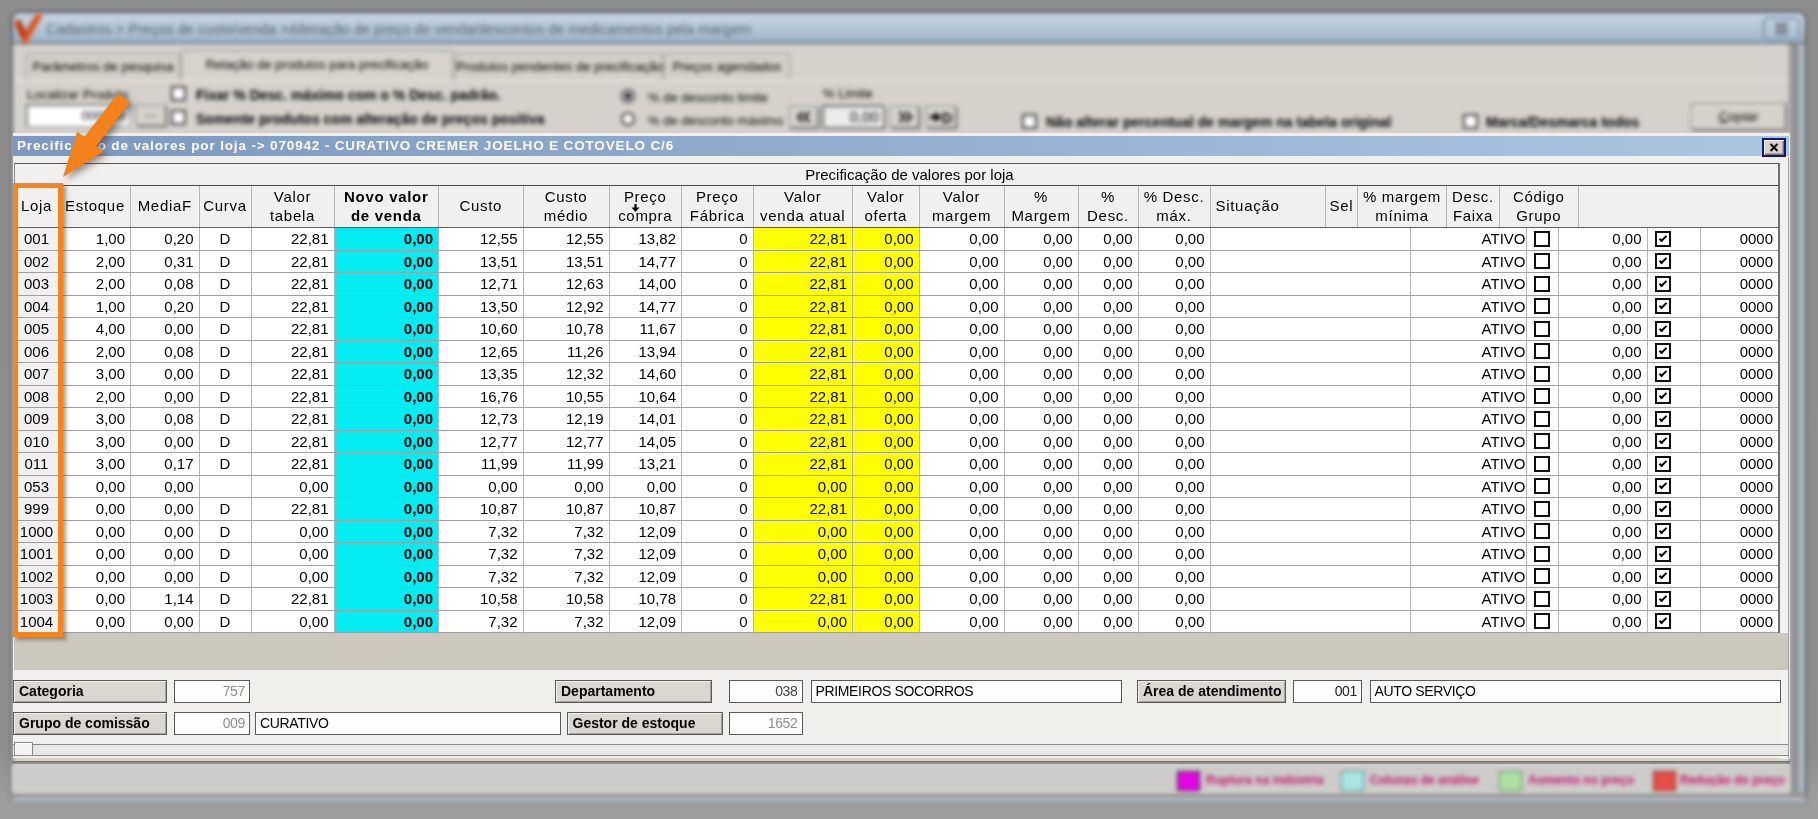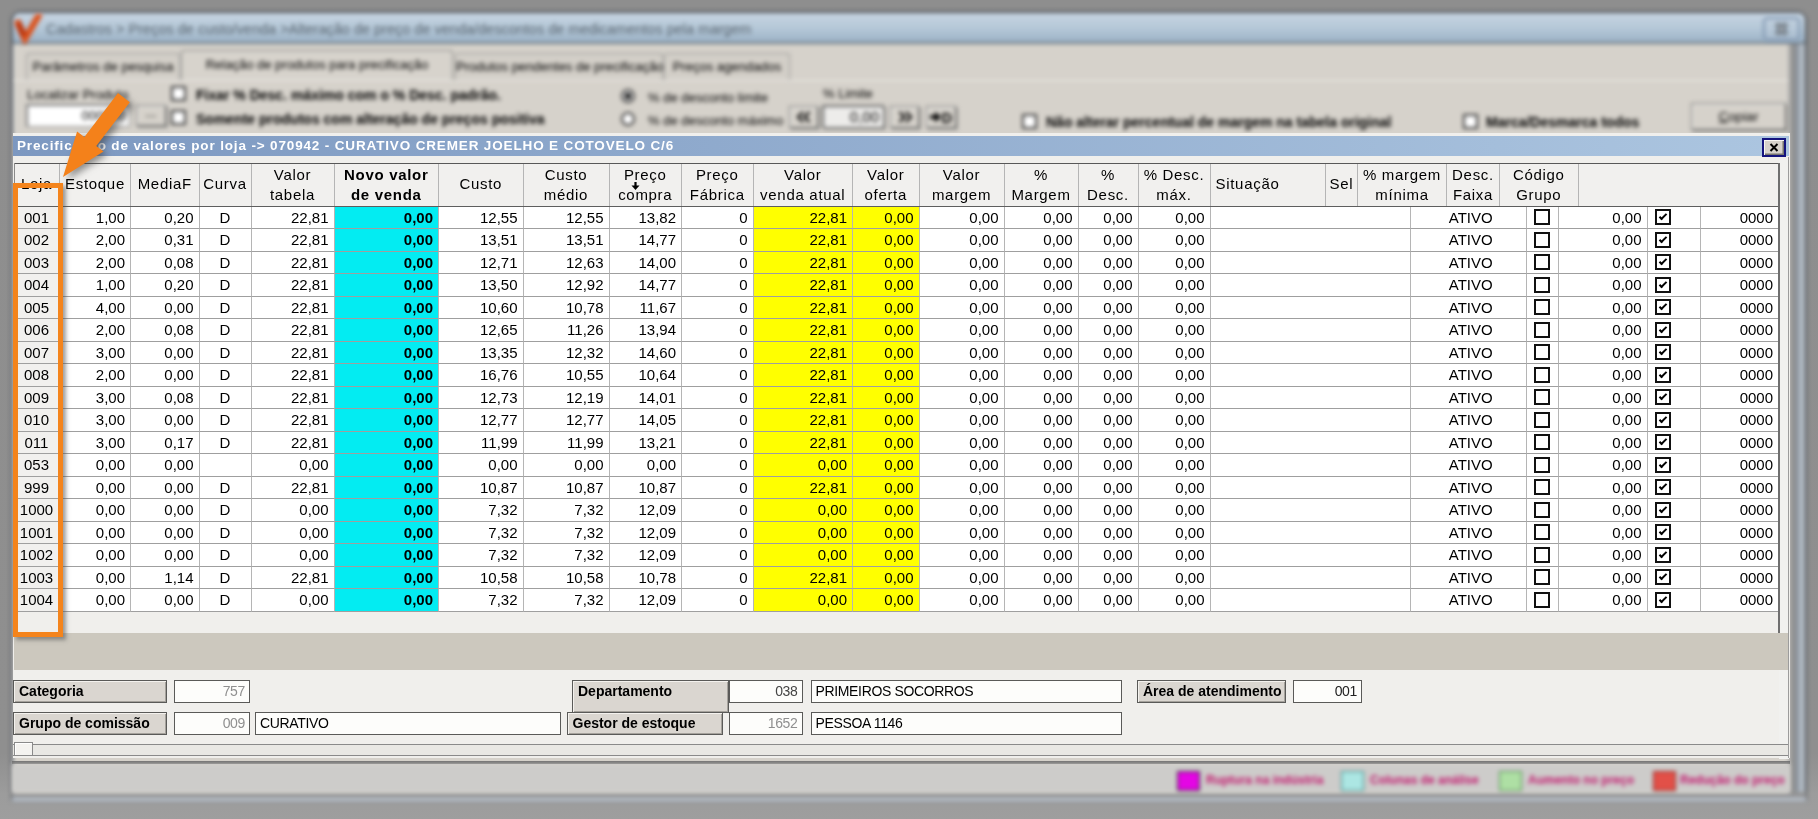--- a/index.html
+++ b/index.html
@@ -9,21 +9,21 @@
 .blur2{filter:blur(2.2px)}
 .blur25{filter:blur(2.25px)}
 
 #grid{position:absolute;left:14px;top:163px;width:1765px;
  border-top:1px solid #585858;font-size:15px;color:#000}
 .grow{display:flex;width:1765px;height:22.5px}
 .grow>div{flex:none;background:rgba(255,255,255,0.99);border-right:1px solid #b5b5b5;border-bottom:1px solid #9f9f9f;
  overflow:hidden;white-space:nowrap;line-height:21.5px}
 .num{text-align:right;padding-right:5px}
 .ctr{text-align:center}
-.lft{text-align:center;padding-left:5px}
+.lft{text-align:right;padding-left:5px}
 .grow>div.loja{background:rgba(241,240,238,0.99);text-align:center}
 .grow>div.cyan{background:rgba(0,236,242,0.99);font-weight:bold}
 .grow>div.yel{background:#ffff00}
 
 #ghead{display:flex;width:1765px;height:42.5px;background:rgba(241,240,238,0.99);border-bottom:1.5px solid #5e5e5e}
 #ghead>div{flex:none;border-right:1px solid #b5b5b5;text-align:center;font-size:15px;
  letter-spacing:0.7px;line-height:19.5px;padding-top:1px;overflow:visible;position:relative}
 #ghead>div.one{line-height:40px;padding-top:0}
 #gband{width:1765px;height:21.5px;background:rgba(241,240,238,0.99);border-bottom:1px solid #4a4a4a;
  font-size:15px;line-height:21px;text-align:center;text-indent:26px}
@@ -104,20 +104,21 @@
 <div class="abs" style="left:1749px;top:4.5px;width:23.5px;height:19px;background:#14147e"></div>
 <div class="abs" style="left:1751px;top:6.5px;width:19.5px;height:15px;background:#d6d2cb;box-shadow:inset 1px 1px 0 #f8f6f2,inset -1.5px -1.5px 0 #77756f"></div>
 <svg class="abs" style="left:1756px;top:9.5px" width="10" height="9" viewBox="0 0 10 9">
         <path d="M1.5 1 L8.5 8 M8.5 1 L1.5 8" stroke="#000" stroke-width="2"></path>
       </svg>
 <div class="abs" style="left:1766px;top:26px;width:10px;height:600px;background:#f1f1ef"></div>
 <div class="abs" style="left:1775px;top:24px;width:1px;height:601px;background:#9c9c9c"></div>
 <div class="abs" style="left:1px;top:500px;width:1774px;height:36.5px;background:#ccc8be"></div>
 </div>
 <div id="grid">
+<div id="gband">Precificação de valores por loja</div>
 <div id="ghead">
 <div class="one" style="width:46px">Loja</div>
 <div class="one" style="width:71px">Estoque</div>
 <div class="one" style="width:68.5px">MediaF</div>
 <div class="one" style="width:52.0px">Curva</div>
 <div style="width:83.0px">Valor<br>tabela</div>
 <div style="width:104.5px"><b>Novo valor</b><br><b>de venda</b></div>
 <div class="one" style="width:84.5px">Custo</div>
 <div style="width:86.0px">Custo<br>médio</div>
 <div style="width:72.5px">Preço<br>compra<svg style="position:absolute;left:21px;top:18px" width="9" height="8" viewBox="0 0 9 8">
@@ -675,31 +676,31 @@
             <div class="tick"></div>
           </div>
         </div>
 <div class="num" style="width:78.5px">0000</div>
 </div>
 </div>
 <div class="abs" style="left:1778px;top:163px;width:1.5px;height:470px;background:#6f6f6f"></div>
 <div class="abs" style="left:14px;top:163px;width:1px;height:470px;background:#8a8a8a"></div>
 <div class="abs flabel" style="left:13px;top:679.5px;width:154px;height:23px">Categoria</div>
     <div class="abs fbox" style="left:173.5px;top:679.5px;width:76.5px;height:23px;text-align:right;padding-right:4px;color:#8f8f8f">757</div>
-<div class="abs flabel" style="left:572px;top:679.5px;width:156.5px;height:33px">Departamento</div>
+<div class="abs flabel" style="left:555px;top:679.5px;width:156.5px;height:23px">Departamento</div>
     <div class="abs fbox" style="left:729px;top:679.5px;width:73.5px;height:23px;text-align:right;padding-right:4px;color:#444">038</div>
     <div class="abs fbox" style="left:810.5px;top:679.5px;width:311px;height:23px;padding-left:4px;color:#000">PRIMEIROS SOCORROS</div>
 <div class="abs flabel" style="left:1137px;top:679.5px;width:149px;height:23px">Área de atendimento</div>
     <div class="abs fbox" style="left:1292.5px;top:679.5px;width:69.5px;height:23px;text-align:right;padding-right:4px;color:#222">001</div>
+    <div class="abs fbox" style="left:1369.5px;top:679.5px;width:411px;height:23px;padding-left:4px;color:#000">AUTO SERVIÇO</div>
 <div class="abs flabel" style="left:13px;top:711.5px;width:154px;height:23px">Grupo de comissão</div>
     <div class="abs fbox" style="left:173.5px;top:711.5px;width:76.5px;height:23px;text-align:right;padding-right:4px;color:#8f8f8f">009</div>
     <div class="abs fbox" style="left:255px;top:711.5px;width:306px;height:23px;padding-left:4px;color:#000">CURATIVO</div>
 <div class="abs flabel" style="left:566.5px;top:711.5px;width:156.5px;height:23px">Gestor de estoque</div>
     <div class="abs fbox" style="left:729px;top:711.5px;width:73.5px;height:23px;text-align:right;padding-right:4px;color:#8f8f8f">1652</div>
-    <div class="abs fbox" style="left:810.5px;top:711.5px;width:311px;height:23px;padding-left:4px;color:#000">PESSOA 1146</div>
 <div class="abs" style="left:13px;top:743.5px;width:1775px;height:12px;border-top:1px solid #8a8a8a;border-bottom:1px solid #8a8a8a;background:#e9e8e4"></div>
 <div class="abs" style="left:14px;top:742px;width:19px;height:14px;background:#f4f3f0;border:1px solid #8a8a8a;box-shadow:inset 1px 1px 0 #fff"></div>
 <div class="abs" style="left:12px;top:760.5px;width:1778px;height:3px;background:#6e6e6e"></div>
 <div class="abs blur2" style="left:0;top:763.5px;width:1818px;height:31px">
 <div class="abs" style="left:12px;top:0;width:1778px;height:29px;background:#cdccca"></div>
 <div class="abs" style="left:1177px;top:7.5px;width:23px;height:20px;background:#e406e4;border:1px solid #222"></div>
       <div class="abs" style="left:1206px;top:9.5px;font-size:12px;font-weight:bold;color:#c2186e">Ruptura na indústria</div>
 <div class="abs" style="left:1341px;top:7.5px;width:23px;height:20px;background:#ace6e3;border:1px solid #3c8c8c"></div>
       <div class="abs" style="left:1370px;top:9.5px;font-size:12px;font-weight:bold;color:#c2186e">Colunas de análise</div>
 <div class="abs" style="left:1499px;top:7.5px;width:23px;height:20px;background:#aedfa4;border:1px solid #4e8c4e"></div>

